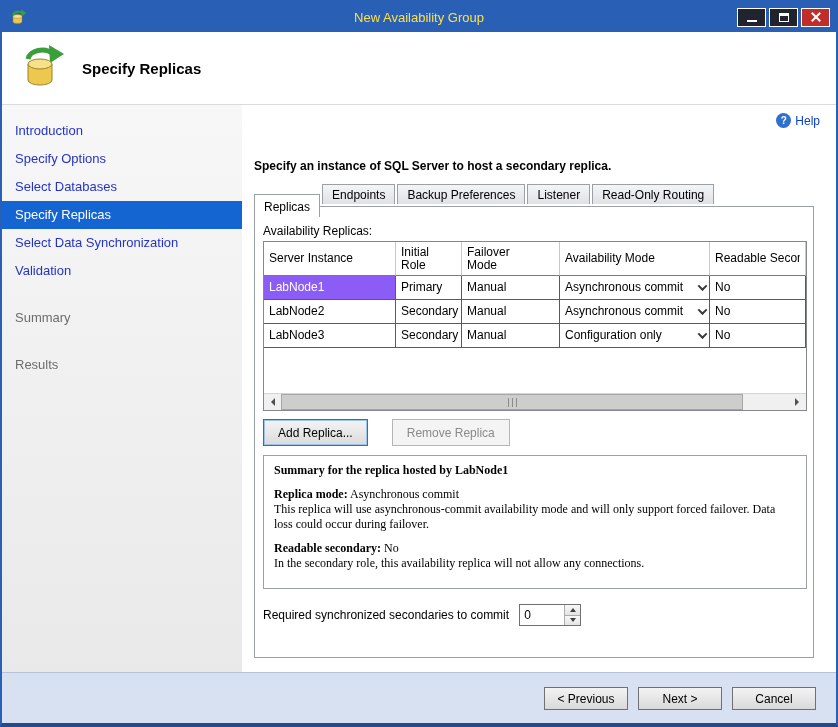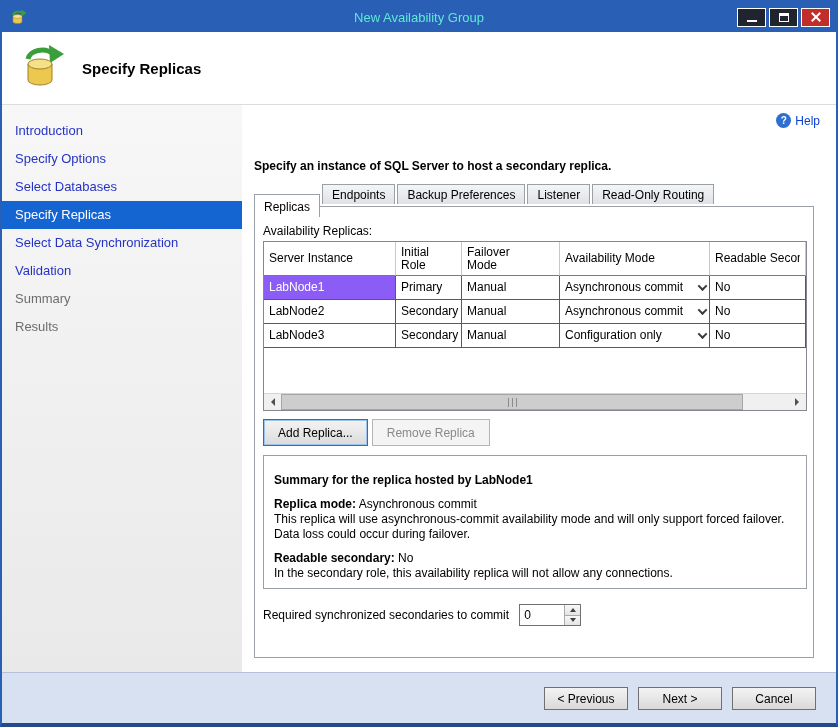--- a/index.html
+++ b/index.html
@@ -4,21 +4,21 @@
 <style>
   * { box-sizing: border-box; margin: 0; padding: 0; }
   html,body { width: 838px; height: 727px; }
   body { font-family: "Liberation Sans", sans-serif; font-size: 12px; color: #000; background: #fff; }
 
   .window { width: 838px; height: 727px; border: 2px solid #2a5fb6; border-bottom: 4px solid #24498c; position: relative; background: #fff; display: flex; flex-direction: column; }
 
   
   .titlebar { height: 30px; background: #2a5fb6; position: relative; display: flex; align-items: center; flex: none; }
   .app-icon { margin-left: 8px; display: inline-flex; }
-  .title-text { position: absolute; left: 0; right: 0; text-align: center; font-size: 13px; color: #5eead4; }
+  .title-text { position: absolute; left: 0; right: 0; text-align: center; font-size: 13px; color: #fde047; }
   .controls { margin-left: auto; margin-right: 6px; display: flex; gap: 3px; position: relative; z-index: 2; }
   .ctrl { width: 29px; height: 19px; border: 1px solid #fff; display: flex; align-items: center; justify-content: center; cursor: pointer; }
   .ctrl.minmax { background: #20242e; }
   .ctrl.close { background: #c12e2a; }
   .glyph-min { width: 10px; height: 2px; background: #fff; margin-top: 7px; }
   .glyph-max { width: 10px; height: 9px; border: 1px solid #fff; border-top-width: 3px; }
   .glyph-x { position: relative; width: 10px; height: 10px; }
   .glyph-x::before, .glyph-x::after { content: ""; position: absolute; left: 4px; top: -1px; width: 2px; height: 12px; background: #fff; }
   .glyph-x::before { transform: rotate(45deg); }
   .glyph-x::after { transform: rotate(-45deg); }
@@ -26,21 +26,21 @@
   
   .header { height: 73px; background: #fff; border-bottom: 1px solid #dcdcdc; display: flex; align-items: center; flex: none; }
   .header-icon { margin-left: 18px; }
   .header-title { font-size: 15px; font-weight: bold; margin-left: 16px; }
 
   
   .main { flex: 1; display: flex; min-height: 0; }
   .sidebar { width: 240px; flex: none; background: linear-gradient(#f7f7f7, #e9e9e9); padding-top: 12px; }
   .nav-item { height: 28px; line-height: 28px; padding-left: 13px; font-size: 13px; color: #2533c4; cursor: pointer; white-space: nowrap; }
   .nav-item.selected { background: #1464d2; color: #fff; cursor: default; }
-  .nav-item.disabled { color: #6d6d6d; cursor: default; }
+  .nav-item.disabled { color: #6d6d6d; cursor: default; margin-top: 19px; }
 
   .content { flex: 1; position: relative; background: #fff; }
 
   .help { position: absolute; top: 8px; right: 16px; display: flex; align-items: center; gap: 4px; cursor: pointer; }
   .help-badge { width: 15px; height: 15px; border-radius: 50%; background: #2f6fd0; color: #fff; font-size: 10px; font-weight: bold; display: flex; align-items: center; justify-content: center; }
   .help-label { color: #0a3ecb; font-size: 12px; }
 
   .instruction { position: absolute; top: 54px; left: 12px; font-weight: bold; }
 
   
@@ -73,27 +73,27 @@
   
   .hscroll { height: 17px; flex: none; background: #f0f0f0; border-top: 1px solid #d4d4d4; display: flex; align-items: stretch; }
   .sbtn { width: 17px; flex: none; display: flex; align-items: center; justify-content: center; background: #f0f0f0; cursor: pointer; }
   .tri-l { width: 0; height: 0; border: 4px solid transparent; border-right-color: #505050; margin-right: 3px; }
   .tri-r { width: 0; height: 0; border: 4px solid transparent; border-left-color: #505050; margin-left: 3px; }
   .sthumb { width: 462px; flex: none; background: #cdcdcd; border: 1px solid #a6a6a6; display: flex; align-items: center; justify-content: center; cursor: grab; }
   .grip { width: 9px; height: 9px; background: repeating-linear-gradient(90deg, #8c8c8c 0 1px, transparent 1px 4px); }
   .strack { flex: 1; }
 
   
-  .btnrow { margin-top: 8px; display: flex; gap: 4px; }
+  .btnrow { margin-top: 8px; display: flex; gap: 24px; }
   .btn { height: 27px; padding: 0 14px; border: 1px solid #707070; background: linear-gradient(#f3f3f3, #e9e9e9 45%, #dadada); font-family: "Liberation Sans", sans-serif; font-size: 12px; cursor: pointer; }
   .btn.focused { border: 1px solid #2a6fc0; box-shadow: inset 0 0 0 1px #9cc3ec; }
   .btn.disabled { border-color: #b5b5b5; color: #8a8a8a; background: #f4f4f4; cursor: default; }
 
   
-  .summary { margin-top: 9px; width: 544px; height: 134px; border: 1px solid #9aa0a6; padding: 17px 10px; line-height: 15px; overflow: hidden; }
+  .summary { margin-top: 9px; width: 544px; height: 134px; border: 1px solid #9aa0a6; padding: 7px 10px; line-height: 15px; overflow: hidden; font-family: Liberation Serif, serif; }
   .summary .spacer { height: 9px; }
   .summary b { font-weight: bold; }
 
   
   .reqrow { margin-top: 15px; display: flex; align-items: center; }
   .spinner { margin-left: 10px; width: 62px; height: 22px; border: 1px solid #707070; background: #fff; display: flex; }
   .spinner input { flex: 1; min-width: 0; border: none; outline: none; font-family: "Liberation Sans", sans-serif; font-size: 12px; padding-left: 4px; }
   .spincol { width: 16px; flex: none; display: flex; flex-direction: column; border-left: 1px solid #ababab; }
   .spinbtn { flex: 1; background: linear-gradient(#f8f8f8, #e4e4e4); display: flex; align-items: center; justify-content: center; cursor: pointer; }
   .spinbtn + .spinbtn { border-top: 1px solid #ababab; }

